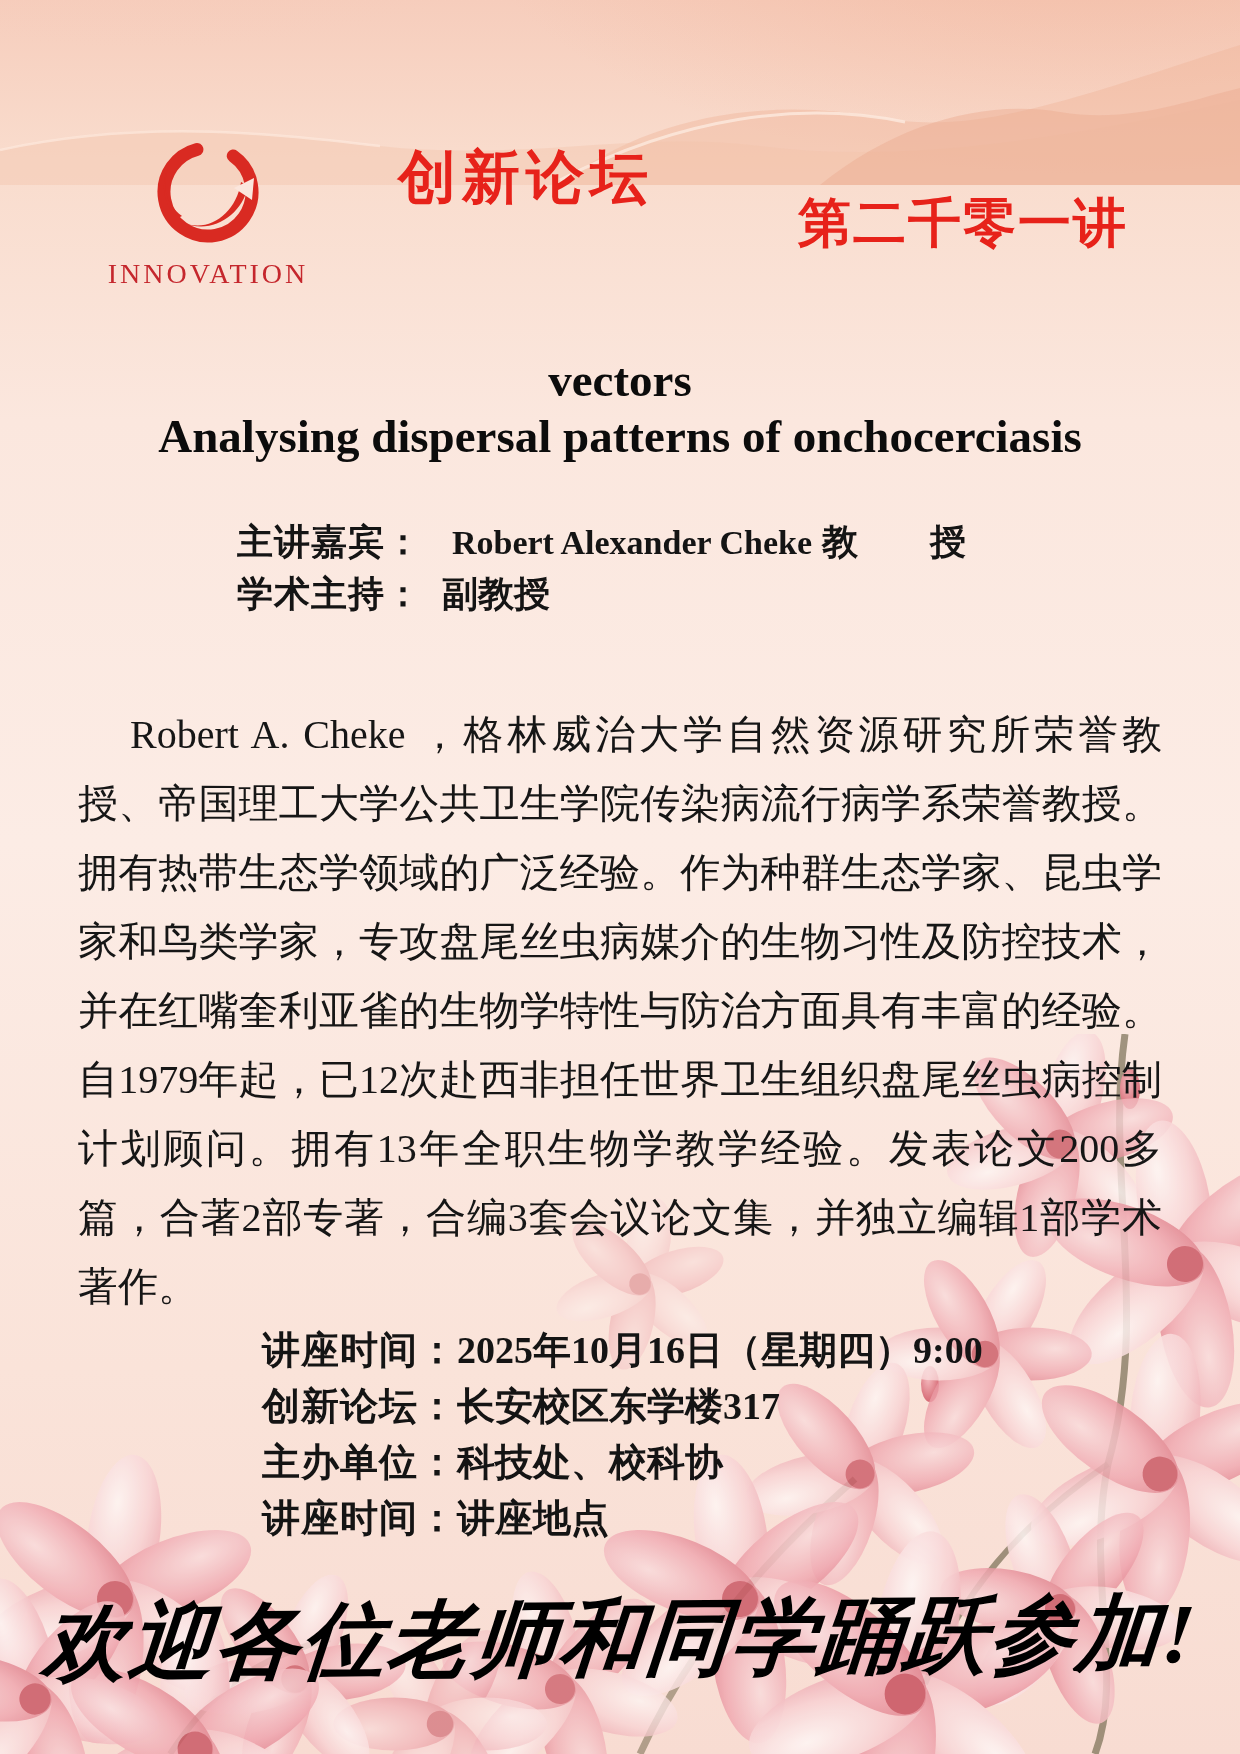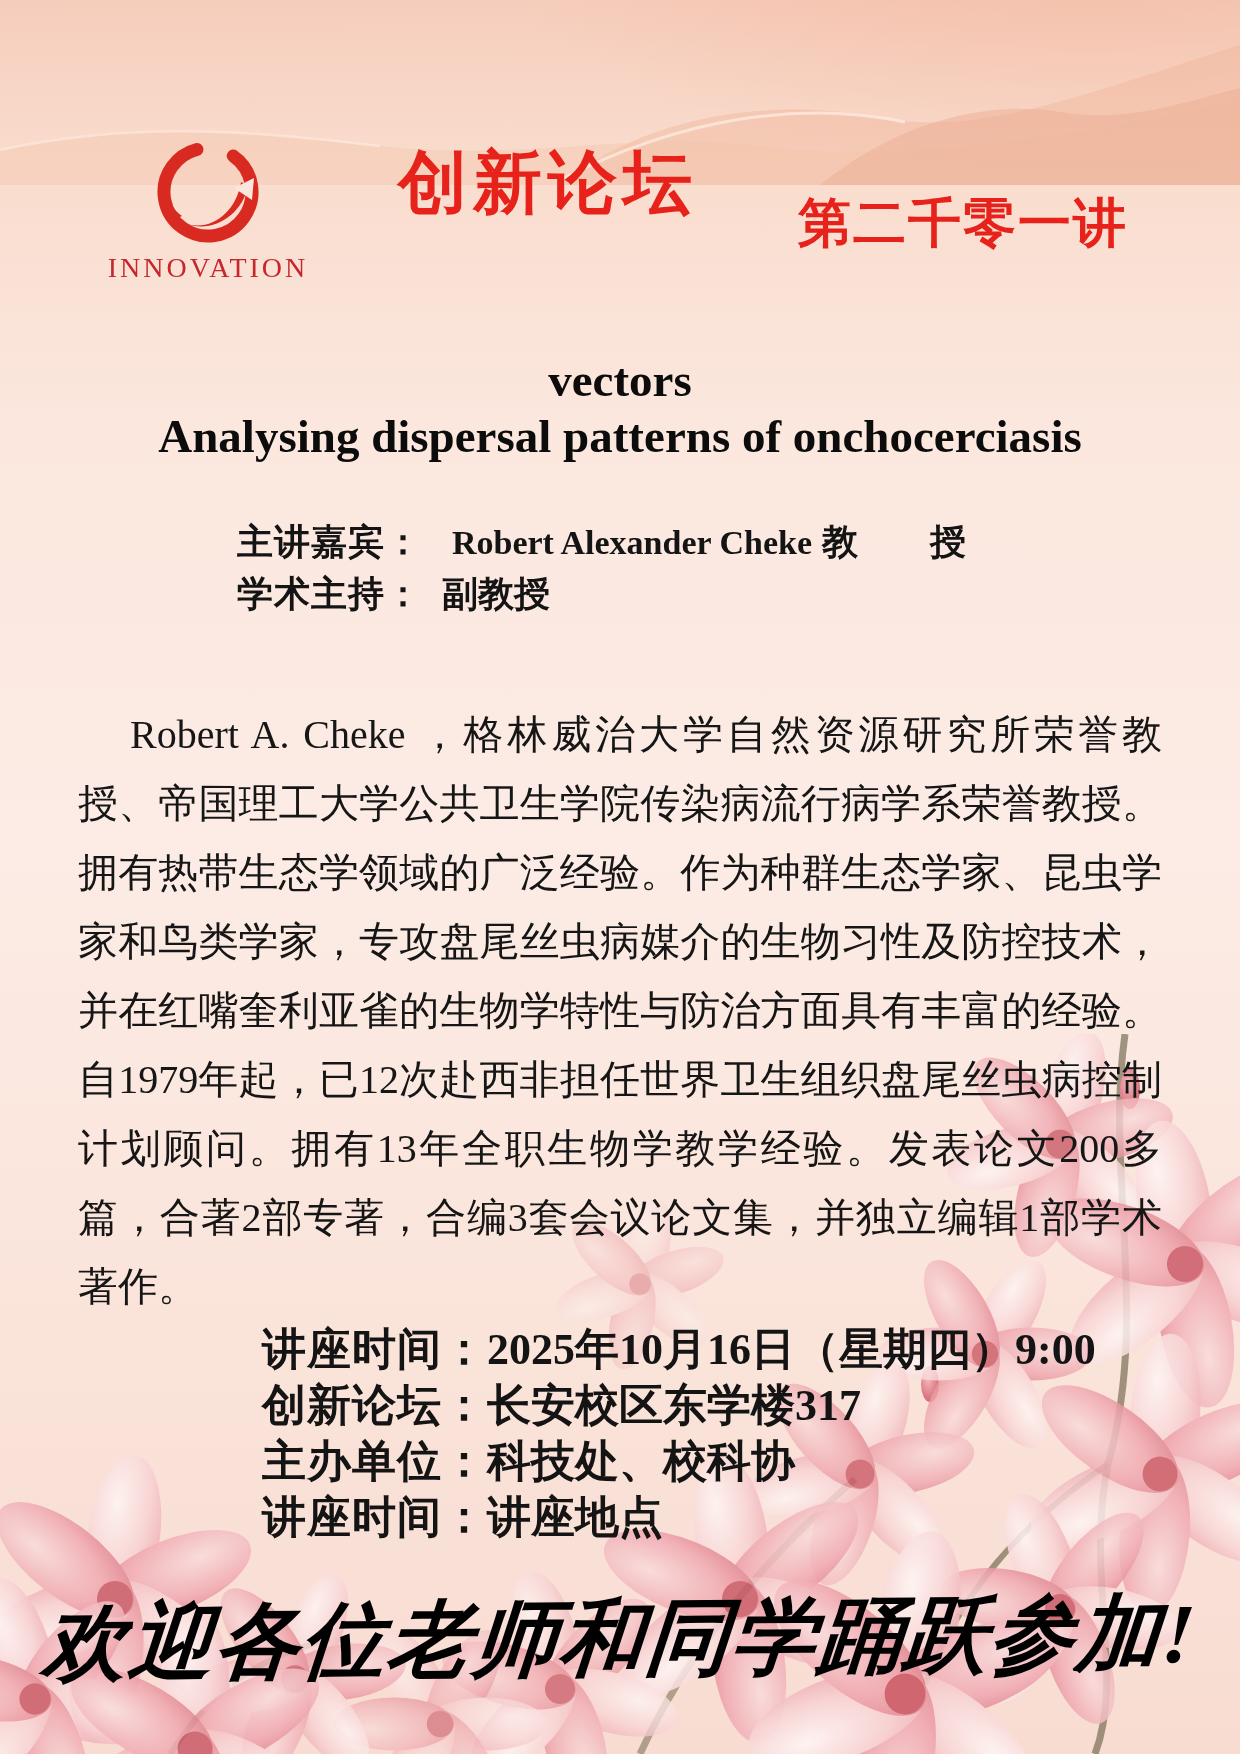--- a/index.html
+++ b/index.html
@@ -15,28 +15,28 @@
       radial-gradient(700px 320px at 12% -10%, rgba(246,202,184,.5), rgba(246,202,184,0) 70%),
       linear-gradient(180deg,#f6cdbc 0%,#f9dccd 9%,#fbe7de 24%,#fcece5 48%,#fae3d9 78%,#f8dcd2 100%);
   }
   .deco{position:absolute;pointer-events:none;}
   #mountains{top:0;left:0;}
   #flowers{bottom:0;left:0;}
 
   .logo-wrap{position:absolute;left:103px;top:132px;width:210px;text-align:center;z-index:2;}
   .logo-circle{display:block;margin:0 auto;}
   .logo-text{
-    font-family:"Liberation Serif",serif;
+    margin-top:6px;font-family:"Liberation Serif",serif;
     font-size:28px;letter-spacing:3px;color:#c5272d;font-weight:400;
   }
 
   .forum-title{
     position:absolute;left:398px;top:148px;z-index:2;
     font-family:"Liberation Sans",sans-serif;
-    font-size:69px;font-weight:800;line-height:1;color:#e7221a;letter-spacing:6px;
+    font-size:58px;font-weight:800;line-height:1;color:#e7221a;letter-spacing:6px;
   }
   .forum-num{
     position:absolute;left:798px;top:196px;z-index:2;
     font-family:"Liberation Sans",sans-serif;
     font-size:53px;font-weight:800;line-height:1;color:#e7221a;letter-spacing:2px;
   }
 
   .en-title{
     position:absolute;left:40px;right:40px;top:352px;z-index:2;
     text-align:center;font-weight:bold;font-size:47px;line-height:1.2;color:#0c0c0c;
@@ -52,21 +52,21 @@
   .speaker-name{text-align:center;font-family:"Liberation Serif",serif;font-size:34px;}
   .speaker-title{white-space:pre;}
 
   .bio{
     position:absolute;left:78px;right:78px;top:700px;z-index:2;
     font-size:40px;line-height:69px;text-align:justify;text-indent:52px;
     color:#161616;
   }
 
   .details{position:absolute;left:262px;top:1322px;z-index:2;}
-  .detail-row{font-size:44px;font-weight:bold;line-height:56px;white-space:nowrap;}
+  .detail-row{font-size:38px;font-weight:bold;line-height:56px;white-space:nowrap;}
   .detail-label{letter-spacing:1px;}
 
   .welcome{
     position:absolute;left:0;right:0;top:1582px;z-index:2;
     text-align:center;
     font-size:84px;font-weight:bold;font-style:italic;
     letter-spacing:2px;color:#000;
     transform:skewX(-5deg) rotate(-.5deg);
   }
 </style>

